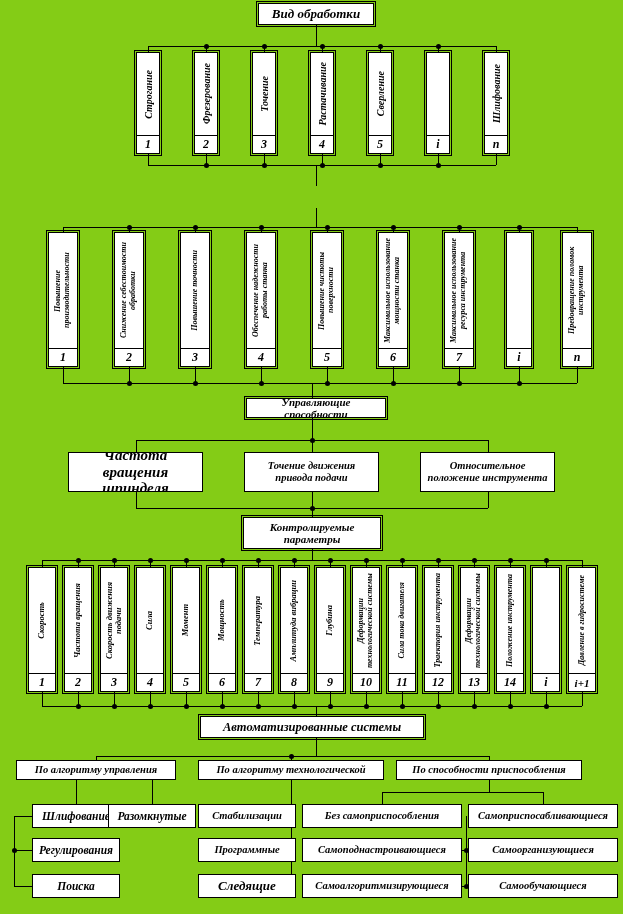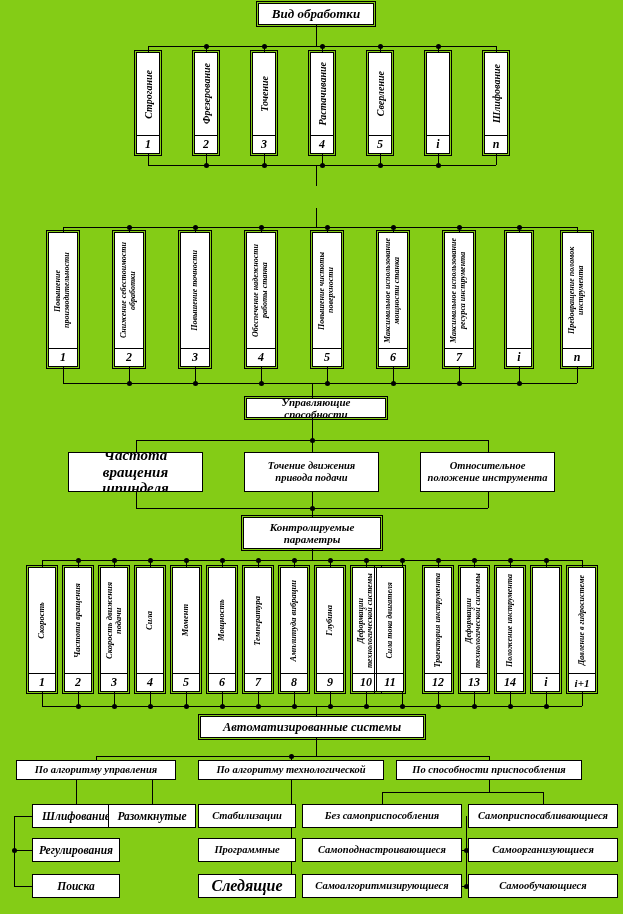--- a/index.html
+++ b/index.html
@@ -376,21 +376,21 @@
     <div class="vcol" style="left: 352px; top: 567px; width: 28px; height: 125px;">
       <div class="vtext">
         <span style="font-size: 8px; max-height: 106px;">Деформации технологической системы</span>
       </div>
       <div class="vnum">10</div>
     </div>
     <div class="vline" style="left: 402px; top: 560px; height: 7px;"></div>
     <div class="vline" style="left: 402px; top: 692px; height: 14px;"></div>
     <div class="dot" style="left: 400px; top: 558px;"></div>
     <div class="dot" style="left: 400px; top: 704px;"></div>
-    <div class="vcol" style="left: 376px; top: 567px; width: 28px; height: 125px; font-family: Liberation Serif, serif;">
+    <div class="vcol" style="left: 388px; top: 567px; width: 28px; height: 125px; font-family: Liberation Serif, serif;">
       <div class="vtext">
         <span style="font-size: 8px; max-height: 106px;">Сила тока двигателя</span>
       </div>
       <div class="vnum">11</div>
     </div>
     <div class="vline" style="left: 438px; top: 560px; height: 7px;"></div>
     <div class="vline" style="left: 438px; top: 692px; height: 14px;"></div>
     <div class="dot" style="left: 436px; top: 558px;"></div>
     <div class="dot" style="left: 436px; top: 704px;"></div>
     <div class="vcol" style="left: 424px; top: 567px; width: 28px; height: 125px;">
@@ -479,21 +479,21 @@
     <div class="box single" style="left: 198px; top: 804px; width: 98px; height: 24px; font-size: 10.5px;">
       <span style="padding: 0px 3px;">Стабилизации</span>
     </div>
     <div class="hline" style="left: 296px; top: 816px;"></div>
     <div class="dot" style="left: 289px; top: 814px;"></div>
     <div class="box single" style="left: 198px; top: 838px; width: 98px; height: 24px; font-size: 10.5px;">
       <span style="padding: 0px 3px;">Программные</span>
     </div>
     <div class="hline" style="left: 296px; top: 850px;"></div>
     <div class="dot" style="left: 289px; top: 848px;"></div>
-    <div class="box single" style="left: 198px; top: 874px; width: 98px; height: 24px; font-size: 16px;">
+    <div class="box single" style="left: 198px; top: 874px; width: 98px; height: 24px; font-size: 13px;">
       <span style="padding: 0px 3px;">Следящие</span>
     </div>
     <div class="hline" style="left: 296px; top: 886px;"></div>
     <div class="box single" style="left: 302px; top: 804px; width: 160px; height: 24px; font-size: 10.5px;">
       <span style="padding: 0px 3px;">Без самоприспособления</span>
     </div>
     <div class="box single" style="left: 302px; top: 838px; width: 160px; height: 24px; font-size: 10.5px;">
       <span style="padding: 0px 3px;">Самоподнастроивающиеся</span>
     </div>
     <div class="box single" style="left: 302px; top: 874px; width: 160px; height: 24px; font-size: 10.5px;">

